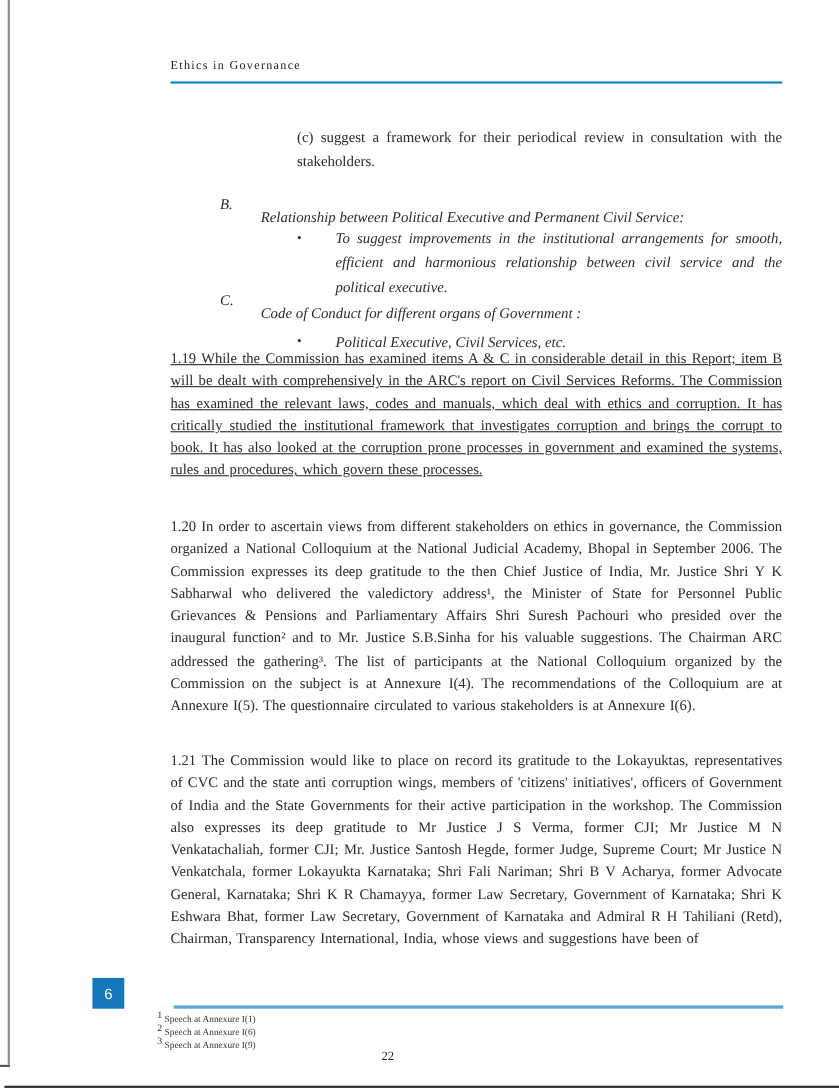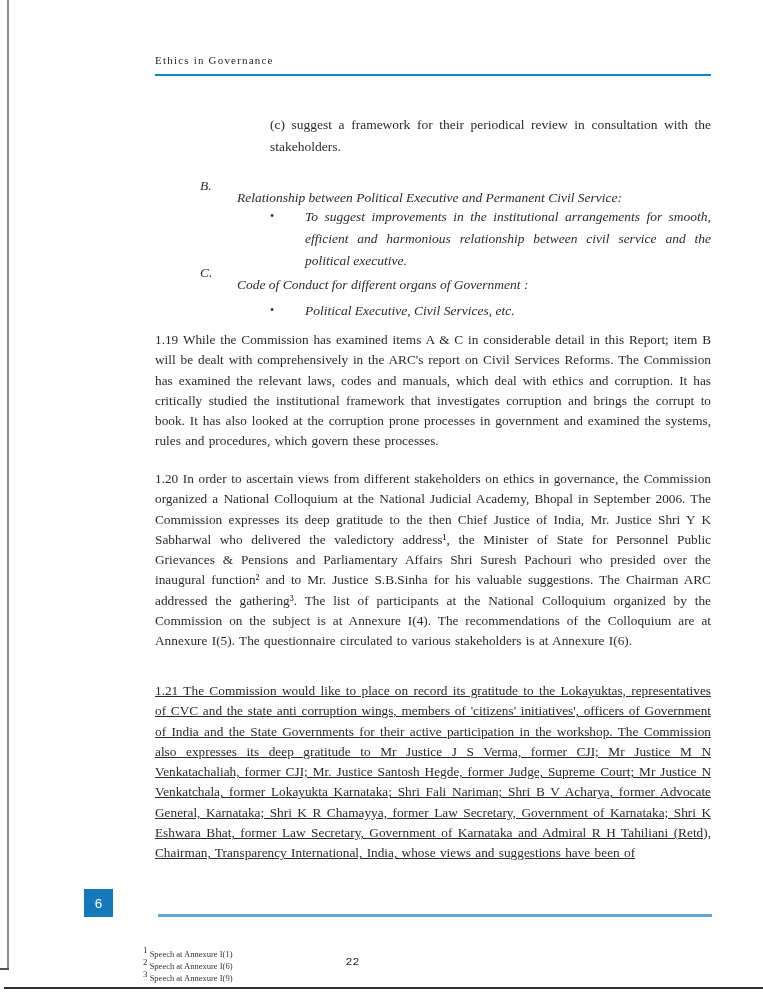--- a/index.html
+++ b/index.html
@@ -45,40 +45,40 @@
   .bullet-row .dot{position:absolute;left:0;top:-1px;font-style:normal;font-size:12px;}
   .bullet-row .btxt{position:absolute;left:35px;top:0;width:406px;text-align:justify;font-style:italic;}
   .bullet-b{top:206px;}
   .bullet-c{top:300px;}
 
   
   .para{
     position:absolute;left:155px;width:556px;
     font-size:13.3px;line-height:20.3px;text-align:justify;word-spacing:1px;
   }
-  .p19{top:330px;}
+  .p19{top:316px;text-decoration:underline;}
   .p20{top:469px;}
-  .p21{top:681px;text-decoration:underline;}
+  .p21{top:681px;}
   .para sup, .fn sup{font-size:9px;line-height:0;}
 
   
   .chapter-badge{
     position:absolute;left:84px;top:889px;width:29px;height:28px;
     background:var(--badge-blue);color:#fff;
     font-family:"Liberation Sans", sans-serif;font-size:13.5px;
     display:flex;align-items:center;justify-content:center;
   }
   .footnote-rule{position:absolute;left:158px;top:914px;width:554px;height:3px;background:var(--footnote-rule-blue);}
-  .fn{position:absolute;left:143px;font-size:8.5px;line-height:11px;color:#333;width:420px;margin-top:28px;}
+  .fn{position:absolute;left:143px;font-size:8.5px;line-height:11px;color:#333;width:420px;}
   .fn1{top:921px;}
   .fn2{top:933px;}
   .fn3{top:945px;}
   .page-number{
     position:absolute;left:0;top:955px;width:705px;
-    text-align:center;font-size:11.5px;color:#222;font-family:Liberation Mono, monospace;
+    text-align:center;font-size:11.5px;color:#222;
   }
 </style>
 </head>
 <body>
 
 <div class="page">
 
   <div class="left-rule"></div>
   <div class="left-tick"></div>
   <div class="bottom-rule"></div>

